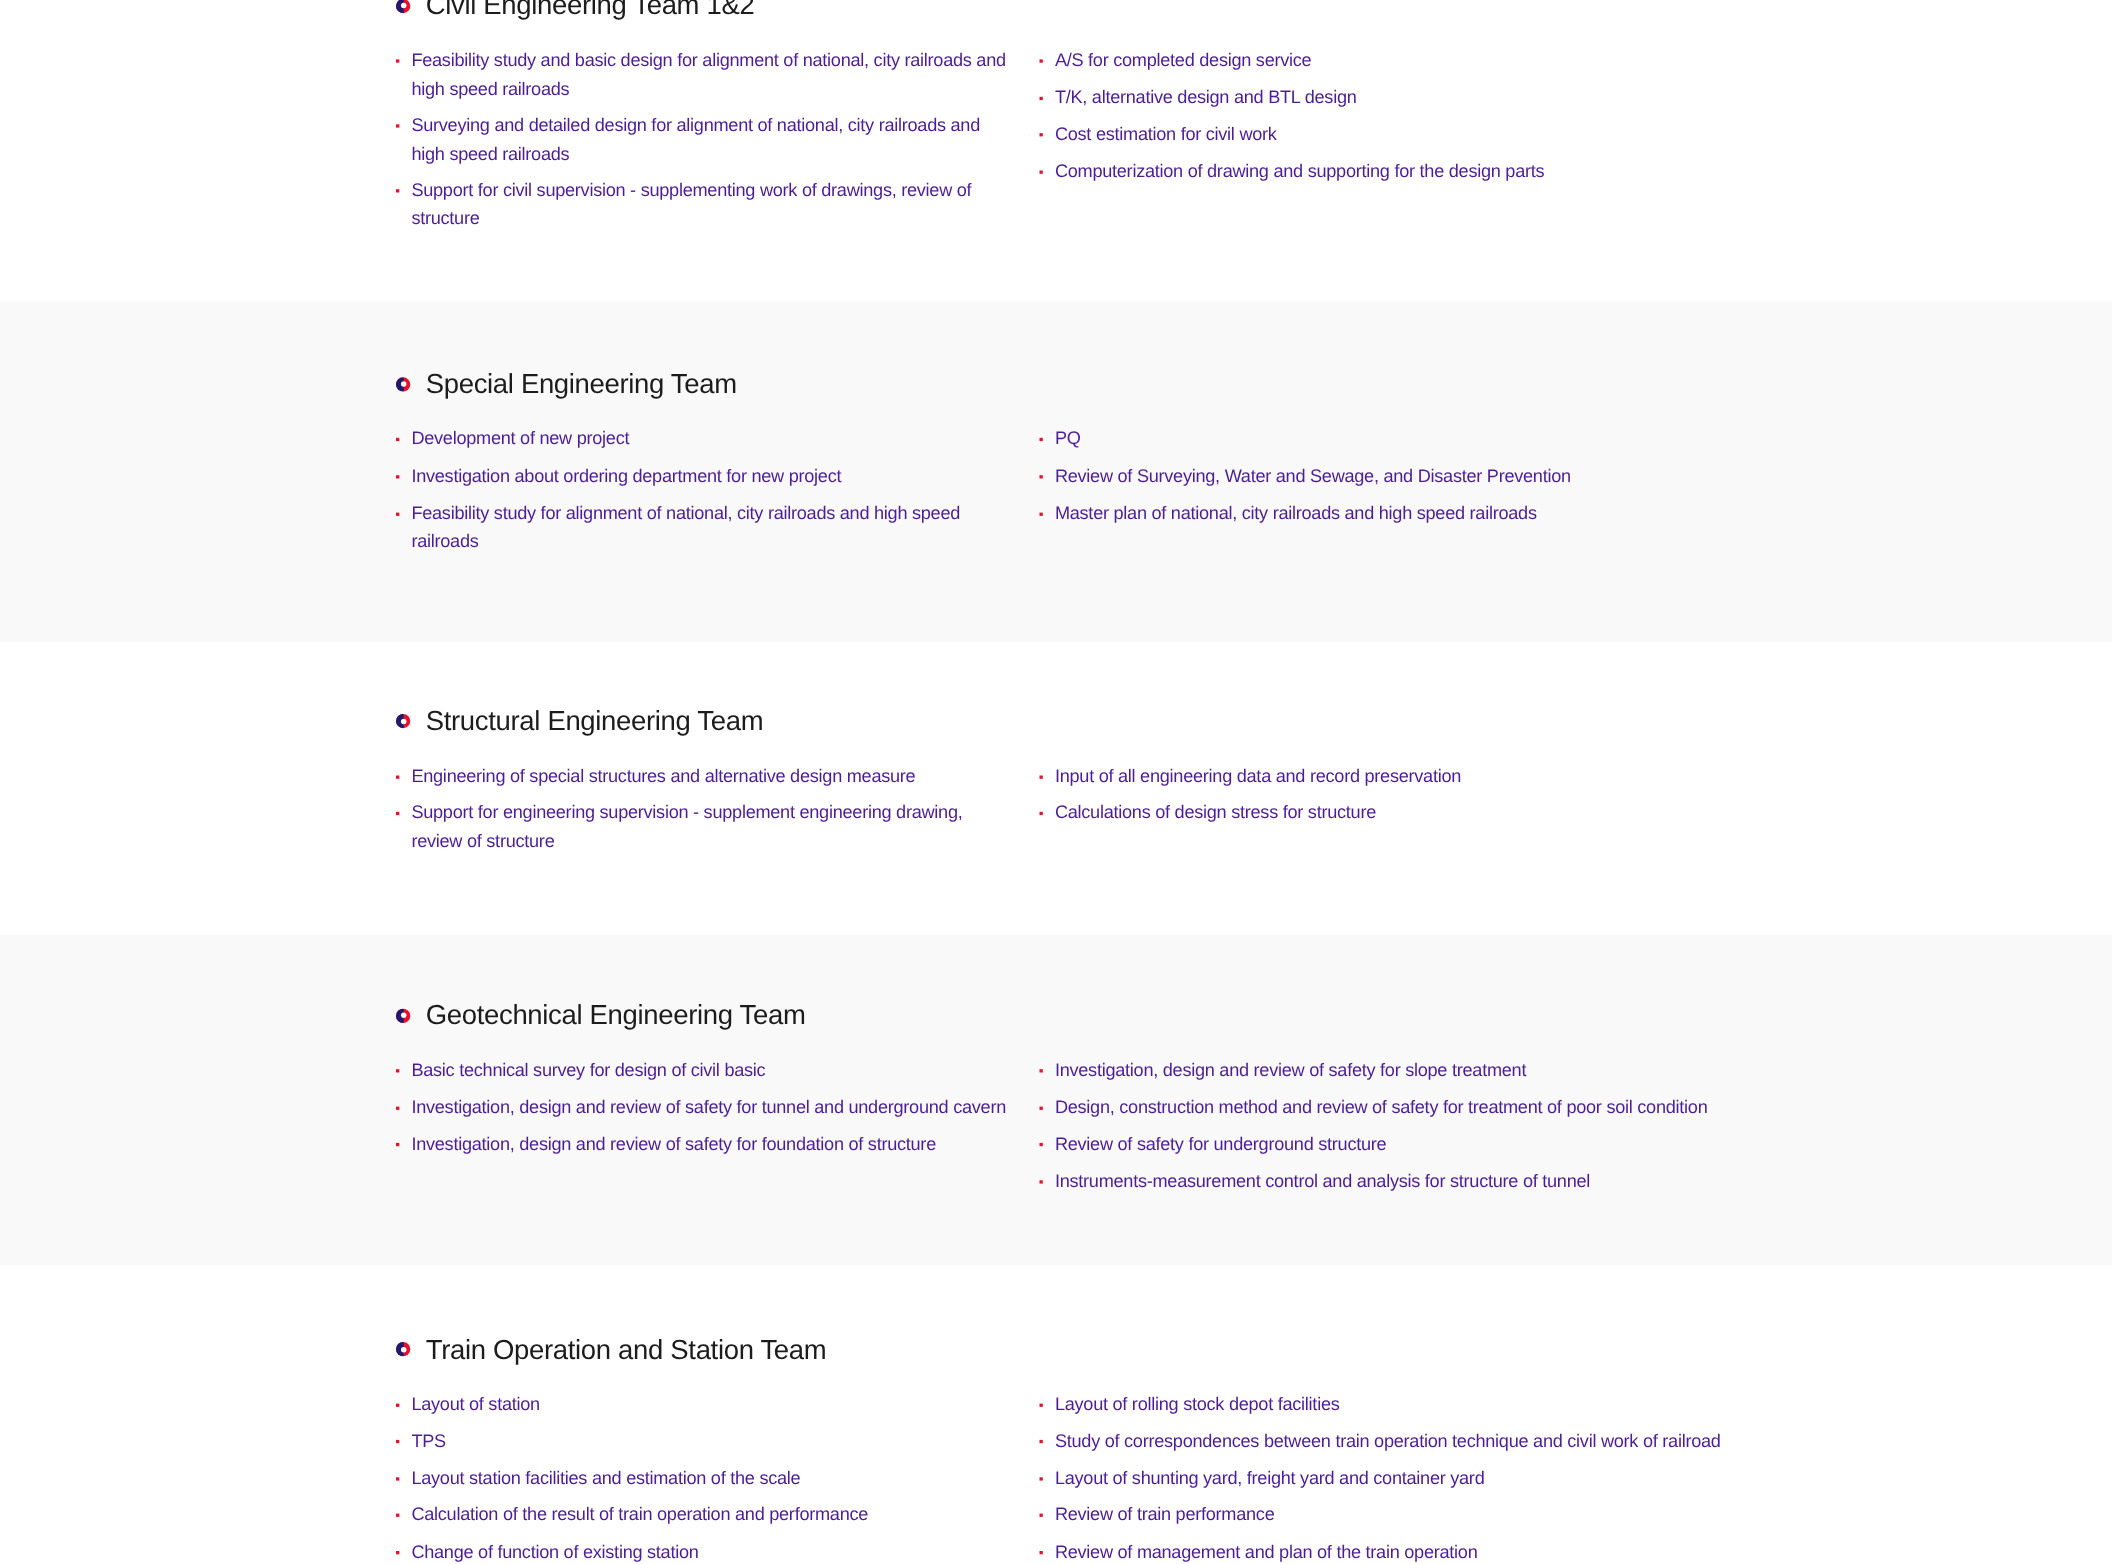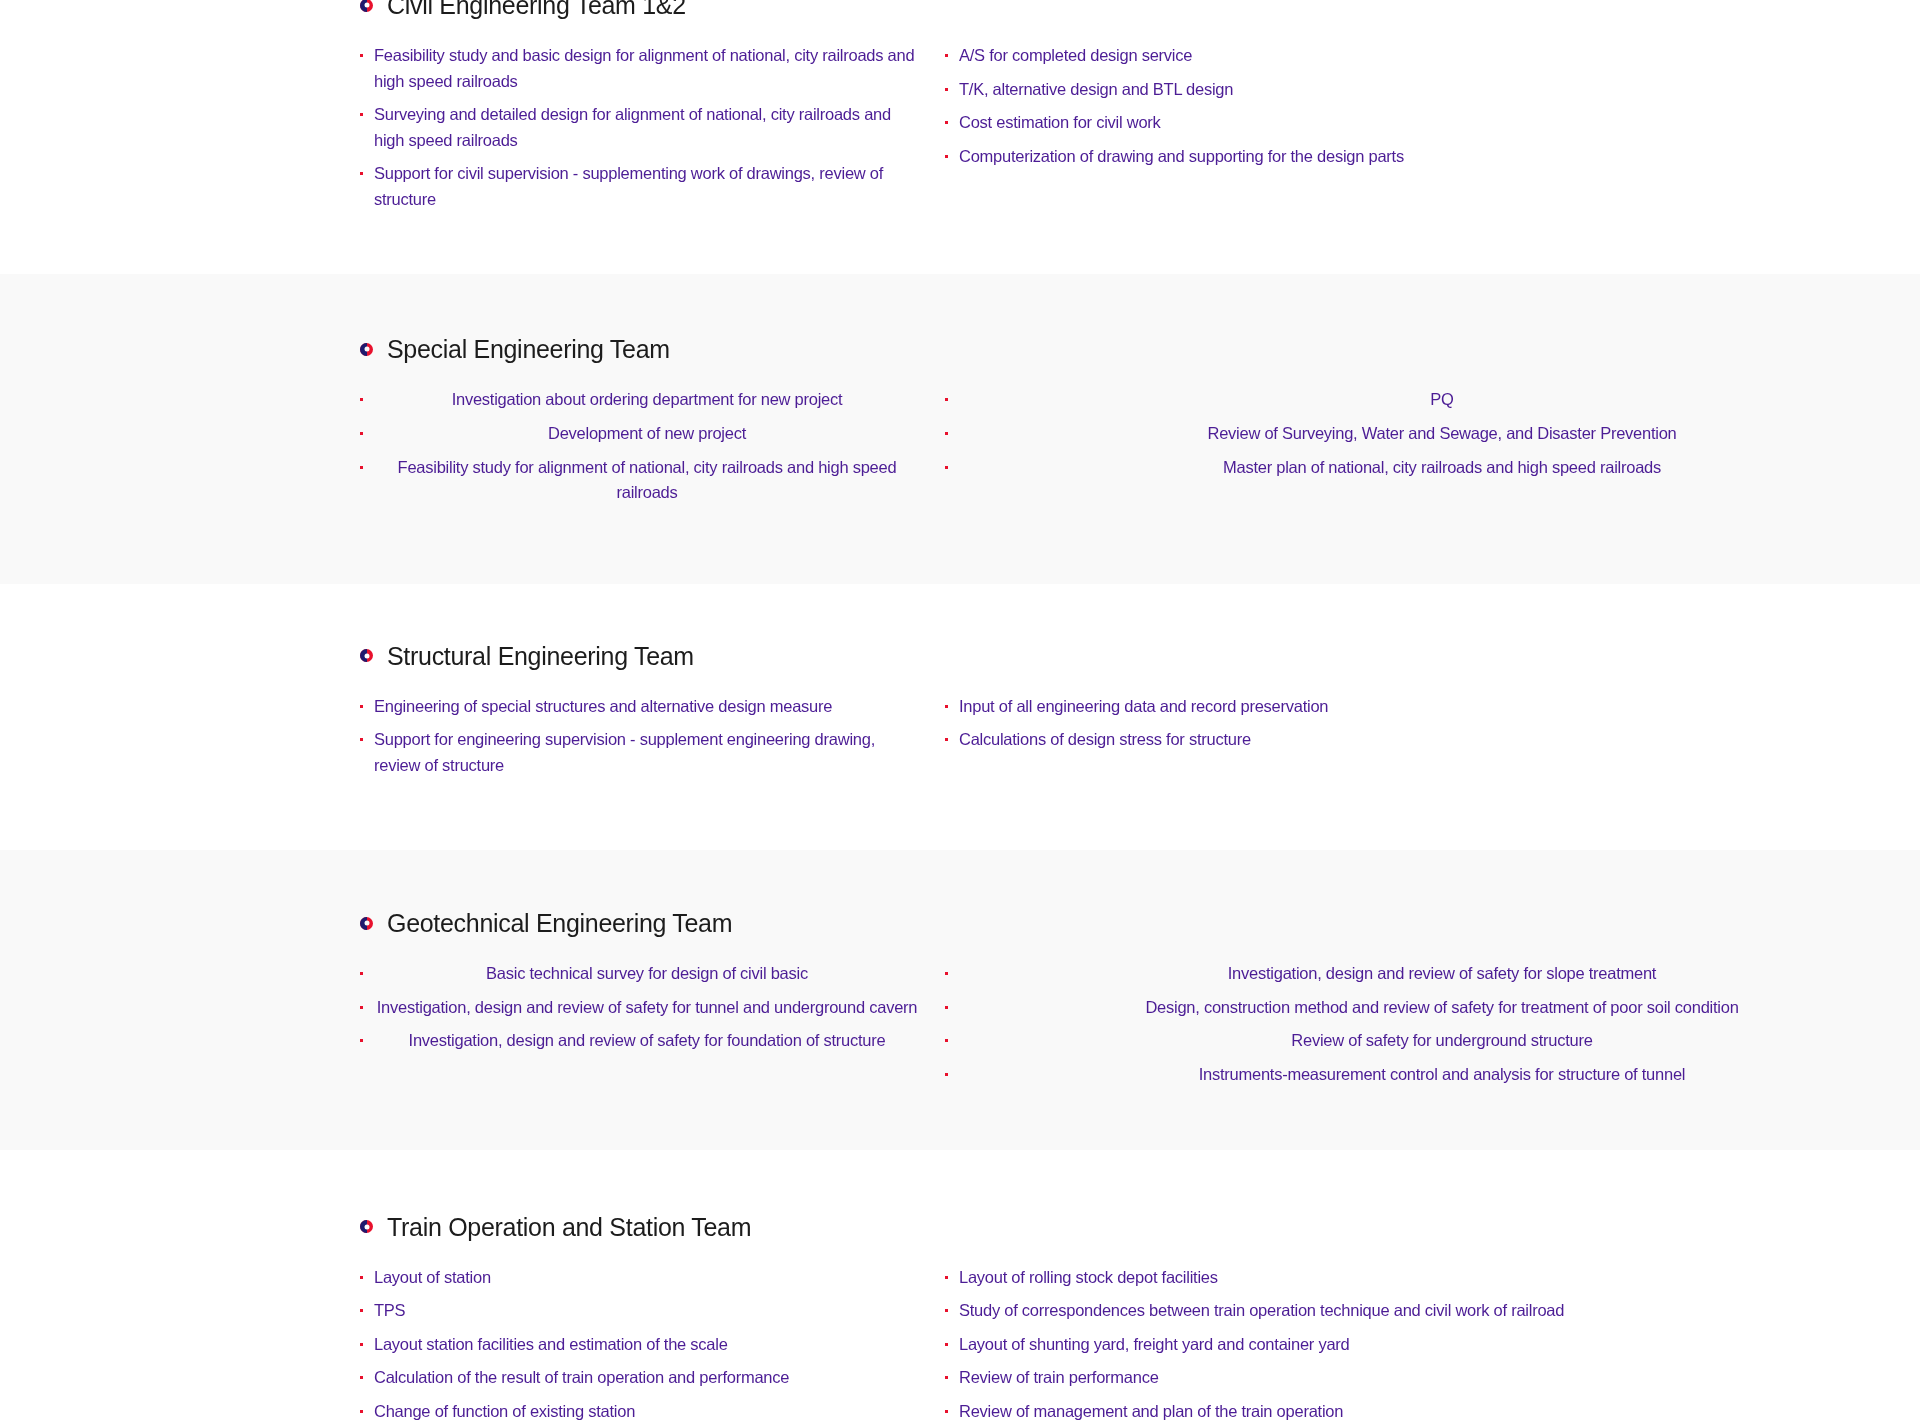--- a/index.html
+++ b/index.html
@@ -21,21 +21,20 @@
   }
 
   
   .section {
     width: 100%;
     background: #ffffff;
     padding: 0;
   }
   .section.shaded {
     background: #f9f9f9;
-    text-align: center;
   }
 
   .section-inner {
     width: 1920px;
     margin: 0 auto;
     padding-left: 360px;
     padding-right: 80px;
   }
 
   
@@ -169,22 +168,22 @@
 
   <section class="section shaded sec-special">
     <div class="section-inner">
       <div class="team-heading">
         <span class="ring-marker"></span>
         <h2 class="team-title">Special Engineering Team</h2>
       </div>
       <div class="cols">
         <div class="col left">
           <ul class="bullet-list">
+            <li class="bullet-item">Development of new project</li>
             <li class="bullet-item">Investigation about ordering department for new project</li>
-            <li class="bullet-item">Development of new project</li>
             <li class="bullet-item">Feasibility study for alignment of national, city railroads and high speed railroads</li>
           </ul>
         </div>
         <div class="col right">
           <ul class="bullet-list">
             <li class="bullet-item">PQ</li>
             <li class="bullet-item">Review of Surveying, Water and Sewage, and Disaster Prevention</li>
             <li class="bullet-item">Master plan of national, city railroads and high speed railroads</li>
           </ul>
         </div>

